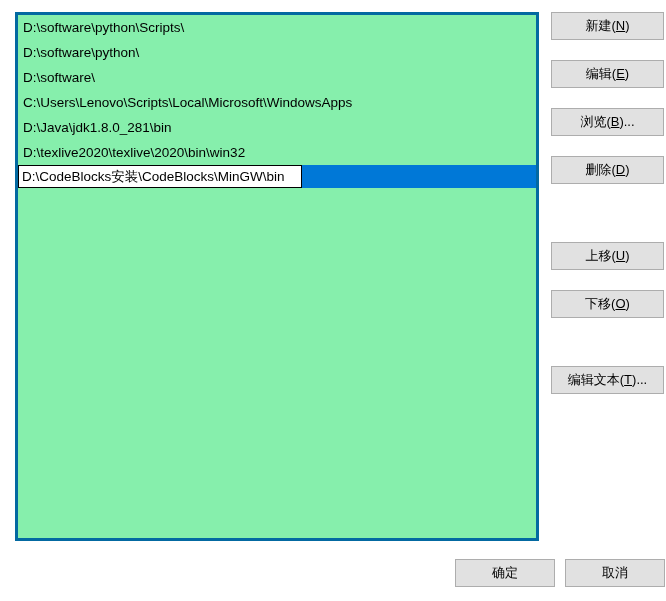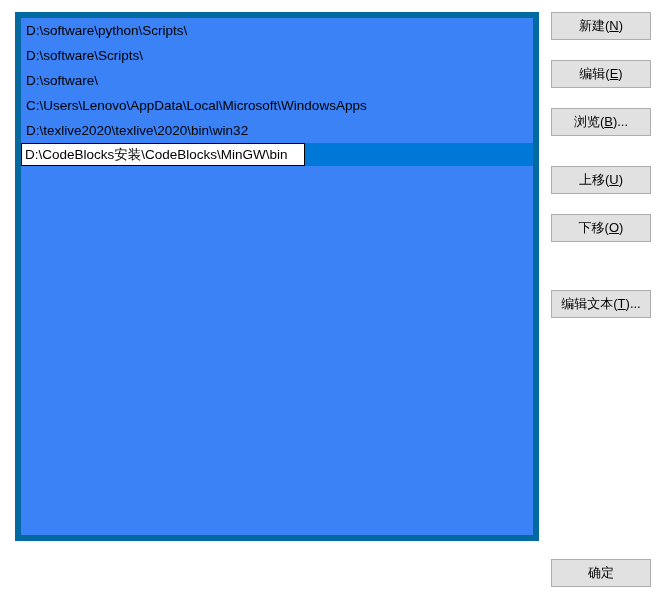--- a/index.html
+++ b/index.html
@@ -17,22 +17,22 @@
     position: absolute;
     left: 15px;
     top: 12px;
     right: 15px;
     bottom: 60px;
     display: flex;
     gap: 12px;
   }
   .listbox {
     flex: 1;
-    border: 6px solid #0369a1;
-    background: #3b82f6;
+    border: 3px solid #0369a1;
+    background: #86efac;
     overflow: hidden;
     position: relative;
   }
   .list-item {
     padding: 3px 5px;
     font-size: 13.5px;
     color: #000;
     line-height: 19px;
     white-space: nowrap;
     overflow: hidden;
@@ -54,65 +54,68 @@
     display: inline-block;
     outline: none;
     line-height: 17px;
   }
   .button-col {
     width: 100px;
     display: flex;
     flex-direction: column;
   }
   .btn {
-    width: 100px;
+    width: 113px;
     height: 28px;
     background: #e1e1e1;
     border: 1px solid #adadad;
     font-family: inherit;
     font-size: 13px;
     color: #000;
     cursor: default;
     text-align: center;
     line-height: 26px;
     padding: 0;
   }
   .gap-sm { margin-top: 20px; }
-  .gap-lg { margin-top: 30px; }
+  .gap-lg { margin-top: 58px; }
   .gap-xl { margin-top: 48px; }
   .bottom-row {
     position: absolute;
-    right: 15px;
+    right: 1px;
     bottom: 14px;
     display: flex;
     gap: 10px;
   }
   .bottom-row .btn { width: 100px; }
   .ul { text-decoration: underline; }
 </style>
 </head>
 <body>
 
 <div class="main-area">
   <div class="listbox">
     <div class="list-item">D:\software\python\Scripts\</div>
-    <div class="list-item">D:\software\Scripts\</div>
+    <div class="list-item">D:\software\python\</div>
     <div class="list-item">D:\software\</div>
-    <div class="list-item">C:\Users\Lenovo\AppData\Local\Microsoft\WindowsApps</div>
+    <div class="list-item">C:\Users\Lenovo\Scripts\Local\Microsoft\WindowsApps</div>
+    <div class="list-item">D:\Java\jdk1.8.0_281\bin</div>
     <div class="list-item">D:\texlive2020\texlive\2020\bin\win32</div>
     <div class="list-item selected">
       <input class="edit-input" type="text" value="D:\CodeBlocks安装\CodeBlocks\MinGW\bin" style="width: 283.6px;">
     </div>
   </div>
 
   <div class="button-col">
     <button class="btn"><span>新建(</span><span class="ul">N</span><span>)</span></button>
     <button class="btn gap-sm"><span>编辑(</span><span class="ul">E</span><span>)</span></button>
     <button class="btn gap-sm"><span>浏览(</span><span class="ul">B</span><span>)...</span></button>
+    <button class="btn gap-sm"><span>删除(</span><span class="ul">D</span><span>)</span></button>
     <button class="btn gap-lg"><span>上移(</span><span class="ul">U</span><span>)</span></button>
     <button class="btn gap-sm"><span>下移(</span><span class="ul">O</span><span>)</span></button>
     <button class="btn gap-xl"><span>编辑文本(</span><span class="ul">T</span><span>)...</span></button>
   </div>
 </div>
 
 <div class="bottom-row">
   <button class="btn">确定</button>
+  <button class="btn">取消</button>
 </div>
 
 </body></html>

